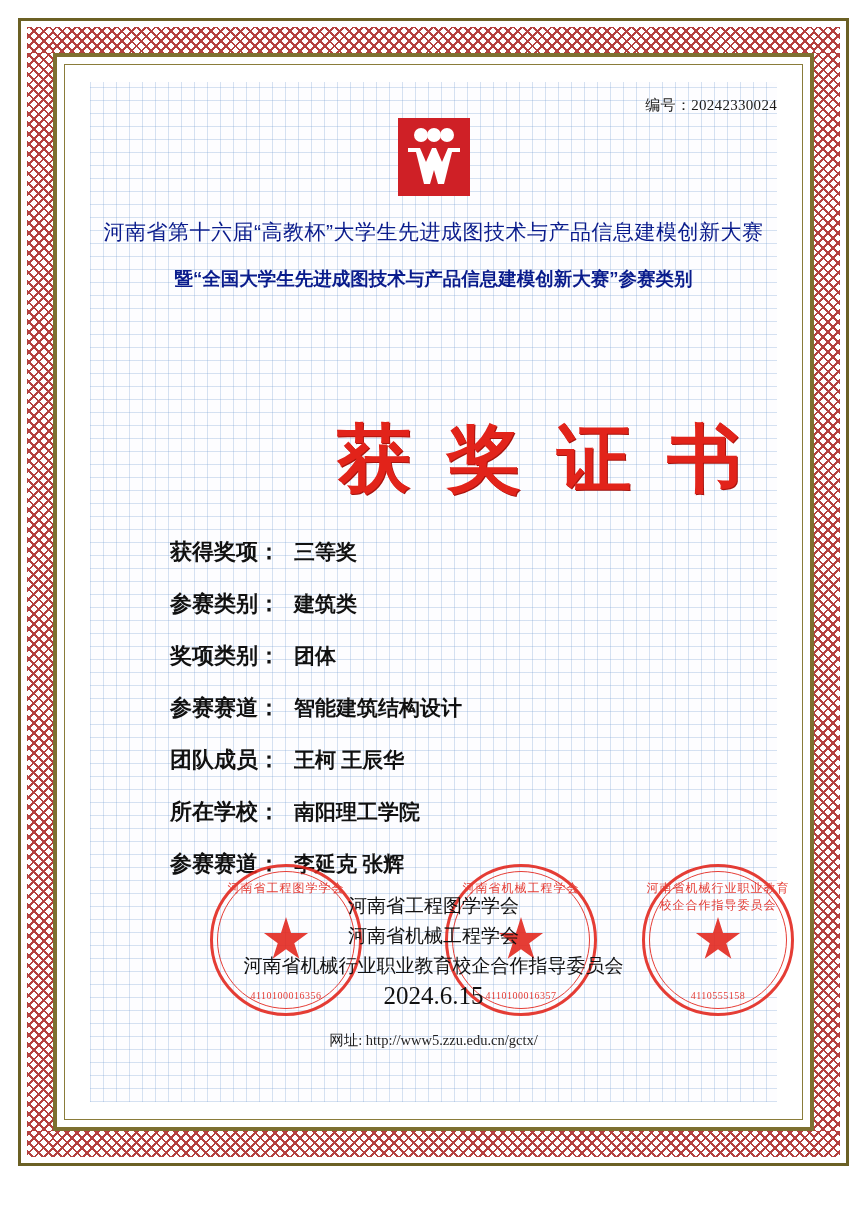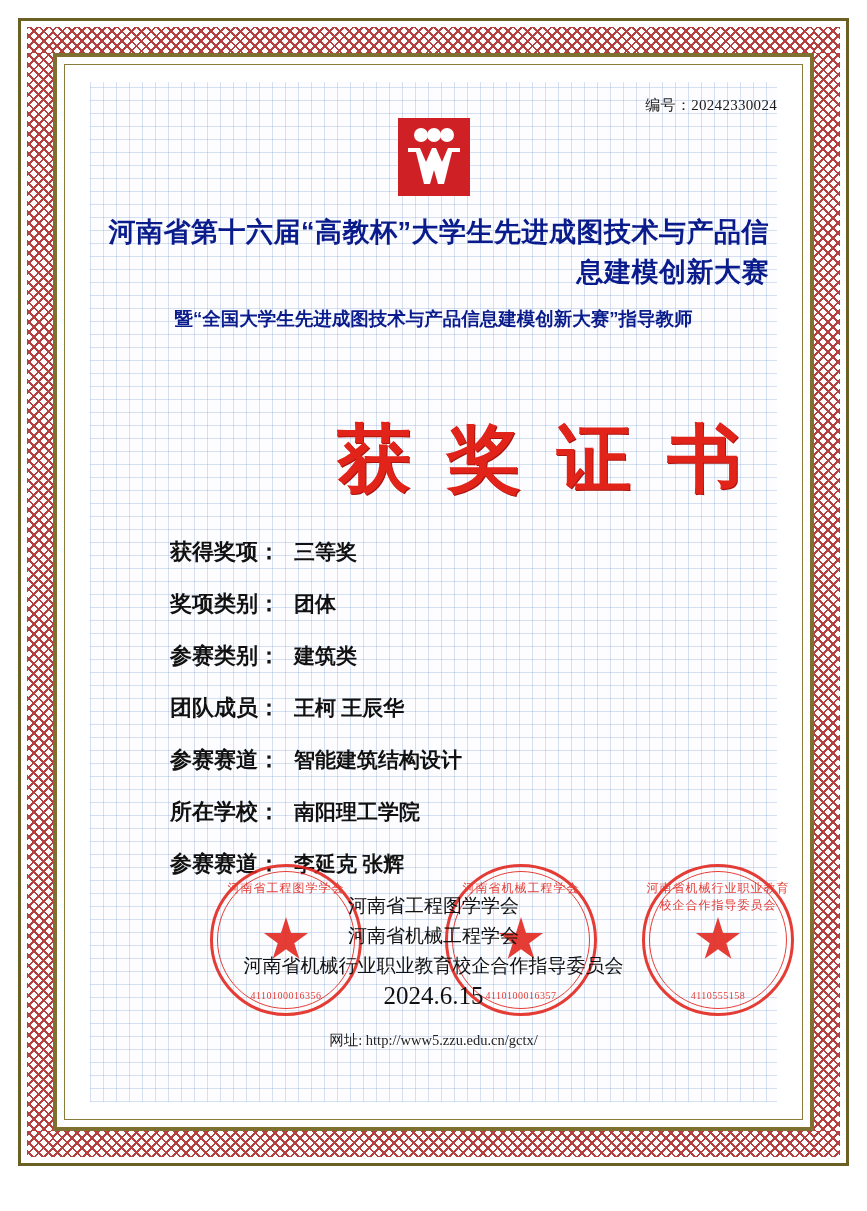--- a/index.html
+++ b/index.html
@@ -117,26 +117,25 @@
   
   .titles {
     position: absolute;
     left: 8px;
     right: 8px;
     top: 130px;
     text-align: center;
   }
   .title-main {
     font-family: "Liberation Sans", sans-serif;
-    font-weight: bold;
-    font-size: 27px;
+    font-weight: normal;
+    font-size: 21px;
     line-height: 40px;
     color: #0a1c8c;
     letter-spacing: 0.5px;
-    text-align: right;
   }
   .title-sub {
     margin-top: 14px;
     font-family: "Liberation Sans", sans-serif;
     font-weight: bold;
     font-size: 18.5px;
     line-height: 26px;
     color: #0a1c8c;
   }
 
@@ -275,45 +274,45 @@
           <circle cx="23" cy="17" r="7" fill="#ffffff"></circle>
           <circle cx="36" cy="17" r="7" fill="#ffffff"></circle>
           <circle cx="49" cy="17" r="7" fill="#ffffff"></circle>
           <path d="M10 30 L22 30 L28 44 L34 30 L38 30 L44 44 L50 30 L62 30 L62 34 L54 34 L46 66 L40 66 L36 52 L32 66 L26 66 L18 34 L10 34 Z" fill="#ffffff"></path>
         </svg>
       </div>
     </div>
 
     <div class="titles">
       <div class="title-main">河南省第十六届“高教杯”大学生先进成图技术与产品信息建模创新大赛</div>
-      <div class="title-sub">暨“全国大学生先进成图技术与产品信息建模创新大赛”指导教师</div>
+      <div class="title-sub">暨“全国大学生先进成图技术与产品信息建模创新大赛”参赛类别</div>
     </div>
 
     <div class="cert-word">获奖证书</div>
 
     <div class="fields">
       <div class="field-row">
         <span class="field-label">获得奖项：</span>
         <span class="field-value">三等奖</span>
       </div>
       <div class="field-row">
+        <span class="field-label">参赛类别：</span>
+        <span class="field-value">建筑类</span>
+      </div>
+      <div class="field-row">
         <span class="field-label">奖项类别：</span>
         <span class="field-value">团体</span>
       </div>
       <div class="field-row">
-        <span class="field-label">参赛类别：</span>
-        <span class="field-value">建筑类</span>
+        <span class="field-label">参赛赛道：</span>
+        <span class="field-value">智能建筑结构设计</span>
       </div>
       <div class="field-row">
         <span class="field-label">团队成员：</span>
         <span class="field-value">王柯  王辰华</span>
-      </div>
-      <div class="field-row">
-        <span class="field-label">参赛赛道：</span>
-        <span class="field-value">智能建筑结构设计</span>
       </div>
       <div class="field-row">
         <span class="field-label">所在学校：</span>
         <span class="field-value">南阳理工学院</span>
       </div>
       <div class="field-row">
         <span class="field-label">参赛赛道：</span>
         <span class="field-value">李延克  张辉</span>
       </div>
     </div>

